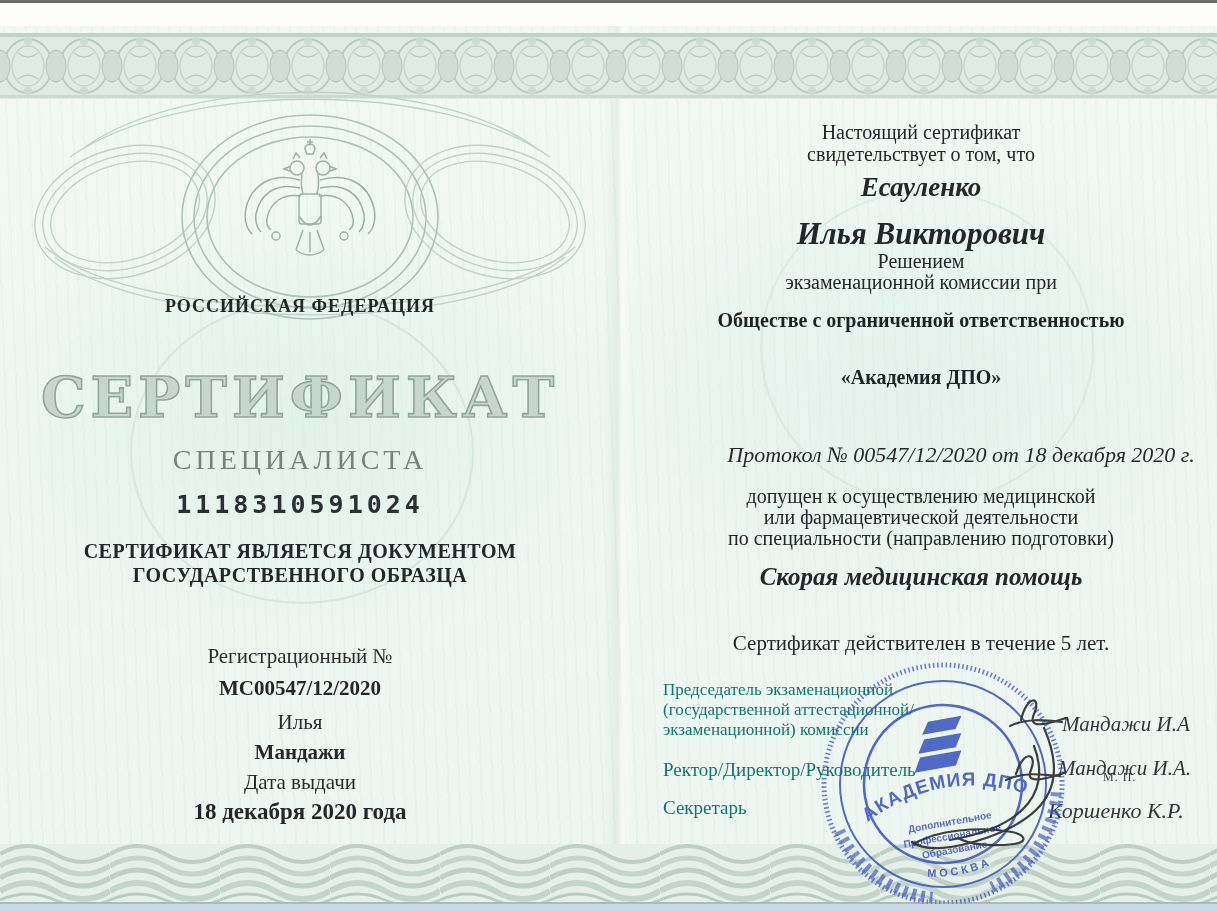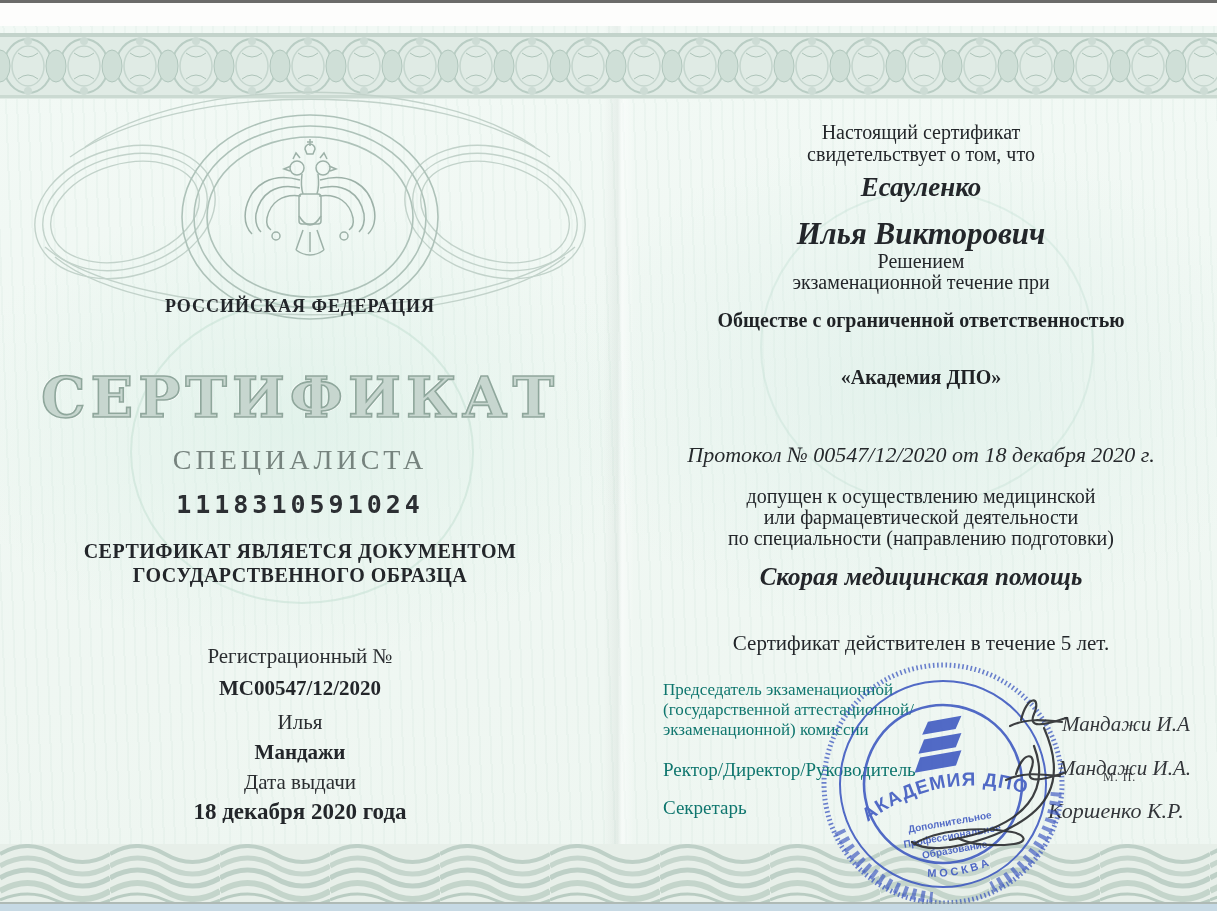--- a/index.html
+++ b/index.html
@@ -42,21 +42,21 @@
     text-shadow:1px 1px 0 #ffffff,-1px -1px 0 #ffffff;
   }
   .subtitle{font-size:28px;letter-spacing:4px;color:#76837e;}
   .cert-number{font-family:"DejaVu Sans Mono","Liberation Mono",monospace;font-size:25px;letter-spacing:4px;color:#2c2f33;font-weight:bold;}
   .statement{font-weight:bold;font-size:20px;letter-spacing:.5px;color:#23262a;}
   .label-line{font-size:21px;color:#2a2d30;}
   .value-line{font-weight:bold;font-size:21px;color:#23262a;}
   .body-line{font-size:20px;color:#23262a;}
   .bold-line{font-weight:bold;font-size:20px;color:#1f2225;}
   .name-line{font-weight:bold;font-style:italic;font-size:27px;color:#23262a;}
-  .italic-line{font-style:italic;font-size:22px;color:#26292c;}
+  .italic-line{font-style:italic;font-size:22px;color:#26292c;margin-left:40px;}
   .specialty-line{font-weight:bold;font-style:italic;font-size:25px;color:#23262a;}
   .sig-label{font-size:17px;color:#0f766e;line-height:20px;white-space:nowrap;}
   .sig-name{font-style:italic;font-size:21px;color:#33363a;}
   .seal-mark{font-size:12px;color:#3a3d40;letter-spacing:1px;}
 </style>
 </head>
 <body>
 
 <div class="scan-edge-top"></div>
 <div class="cert"></div>
@@ -152,21 +152,21 @@
 <div class="t ctr left-col label-line" style="top:710px">Илья</div>
 <div class="t ctr left-col value-line" style="top:740px">Мандажи</div>
 <div class="t ctr left-col label-line" style="top:770px">Дата выдачи</div>
 <div class="t ctr left-col value-line" style="top:799px;font-size:23px">18 декабря 2020 года</div>
 
 <div class="t ctr right-col body-line" style="top:121px">Настоящий сертификат</div>
 <div class="t ctr right-col body-line" style="top:143px">свидетельствует о том, что</div>
 <div class="t ctr right-col name-line" style="top:172px">Есауленко</div>
 <div class="t ctr right-col name-line" style="top:216px;font-size:31px">Илья Викторович</div>
 <div class="t ctr right-col body-line" style="top:250px">Решением</div>
-<div class="t ctr right-col body-line" style="top:271px">экзаменационной течение при</div>
+<div class="t ctr right-col body-line" style="top:271px">экзаменационной комиссии при</div>
 <div class="t ctr right-col bold-line" style="top:309px">Обществе с ограниченной ответственностью</div>
 <div class="t ctr right-col bold-line" style="top:366px">«Академия ДПО»</div>
 <div class="t ctr right-col italic-line" style="top:442px">Протокол № 00547/12/2020 от 18 декабря 2020 г.</div>
 <div class="t ctr right-col body-line" style="top:485px">допущен к осуществлению медицинской</div>
 <div class="t ctr right-col body-line" style="top:506px">или фармацевтической деятельности</div>
 <div class="t ctr right-col body-line" style="top:527px">по специальности (направлению подготовки)</div>
 <div class="t ctr right-col specialty-line" style="top:563px">Скорая медицинская помощь</div>
 <div class="t ctr right-col body-line" style="top:631px;font-size:21px">Сертификат действителен в течение 5 лет.</div>
 
 <div class="t sig-label" style="left:663px;top:680px">Председатель экзаменационной</div>

